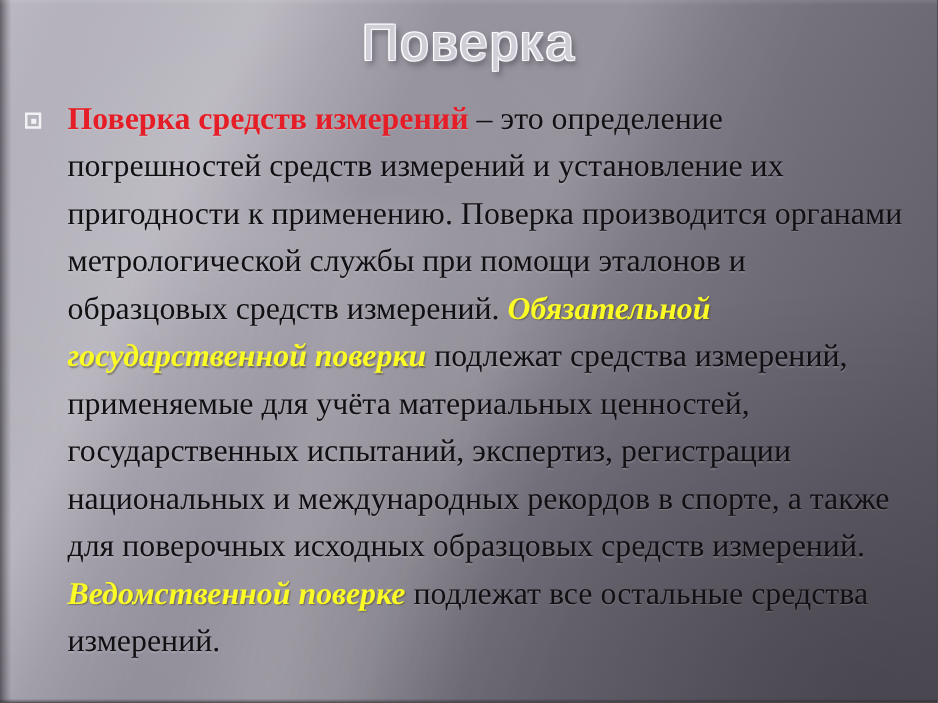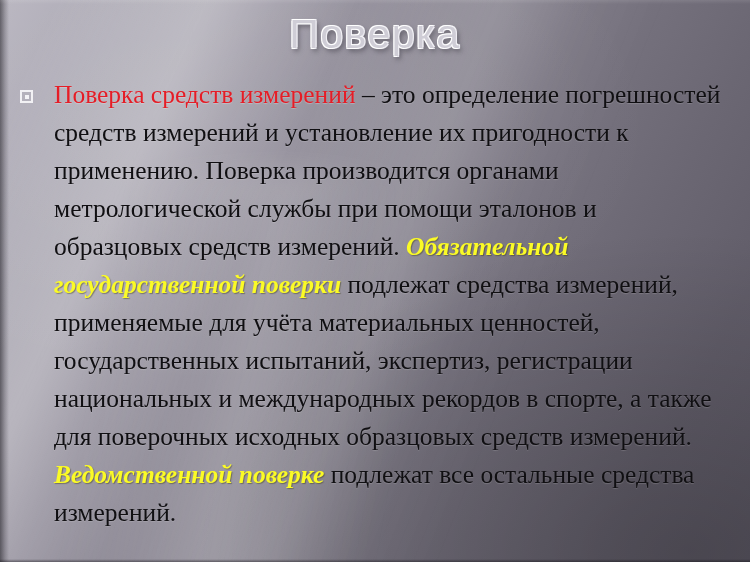--- a/index.html
+++ b/index.html
@@ -149,21 +149,21 @@
   .para {
     flex: 1 1 auto;
     font-size: 25.5px;
     line-height: 38px;
     color: #100f12;
     text-align: left;
     text-shadow: 0 1px 1px rgba(255,255,255,0.16);
   }
   .r-bold {
     color: #e51d26;
-    font-weight: normal;
+    font-weight: bold;
     text-shadow: 0 1px 1px rgba(255,255,255,0.25);
   }
   .y-ital {
     color: #fbfb26;
     font-style: italic;
     font-weight: bold;
     text-shadow: 1px 1px 1px rgba(60,55,20,0.45);
   }
 </style>
 </head>

